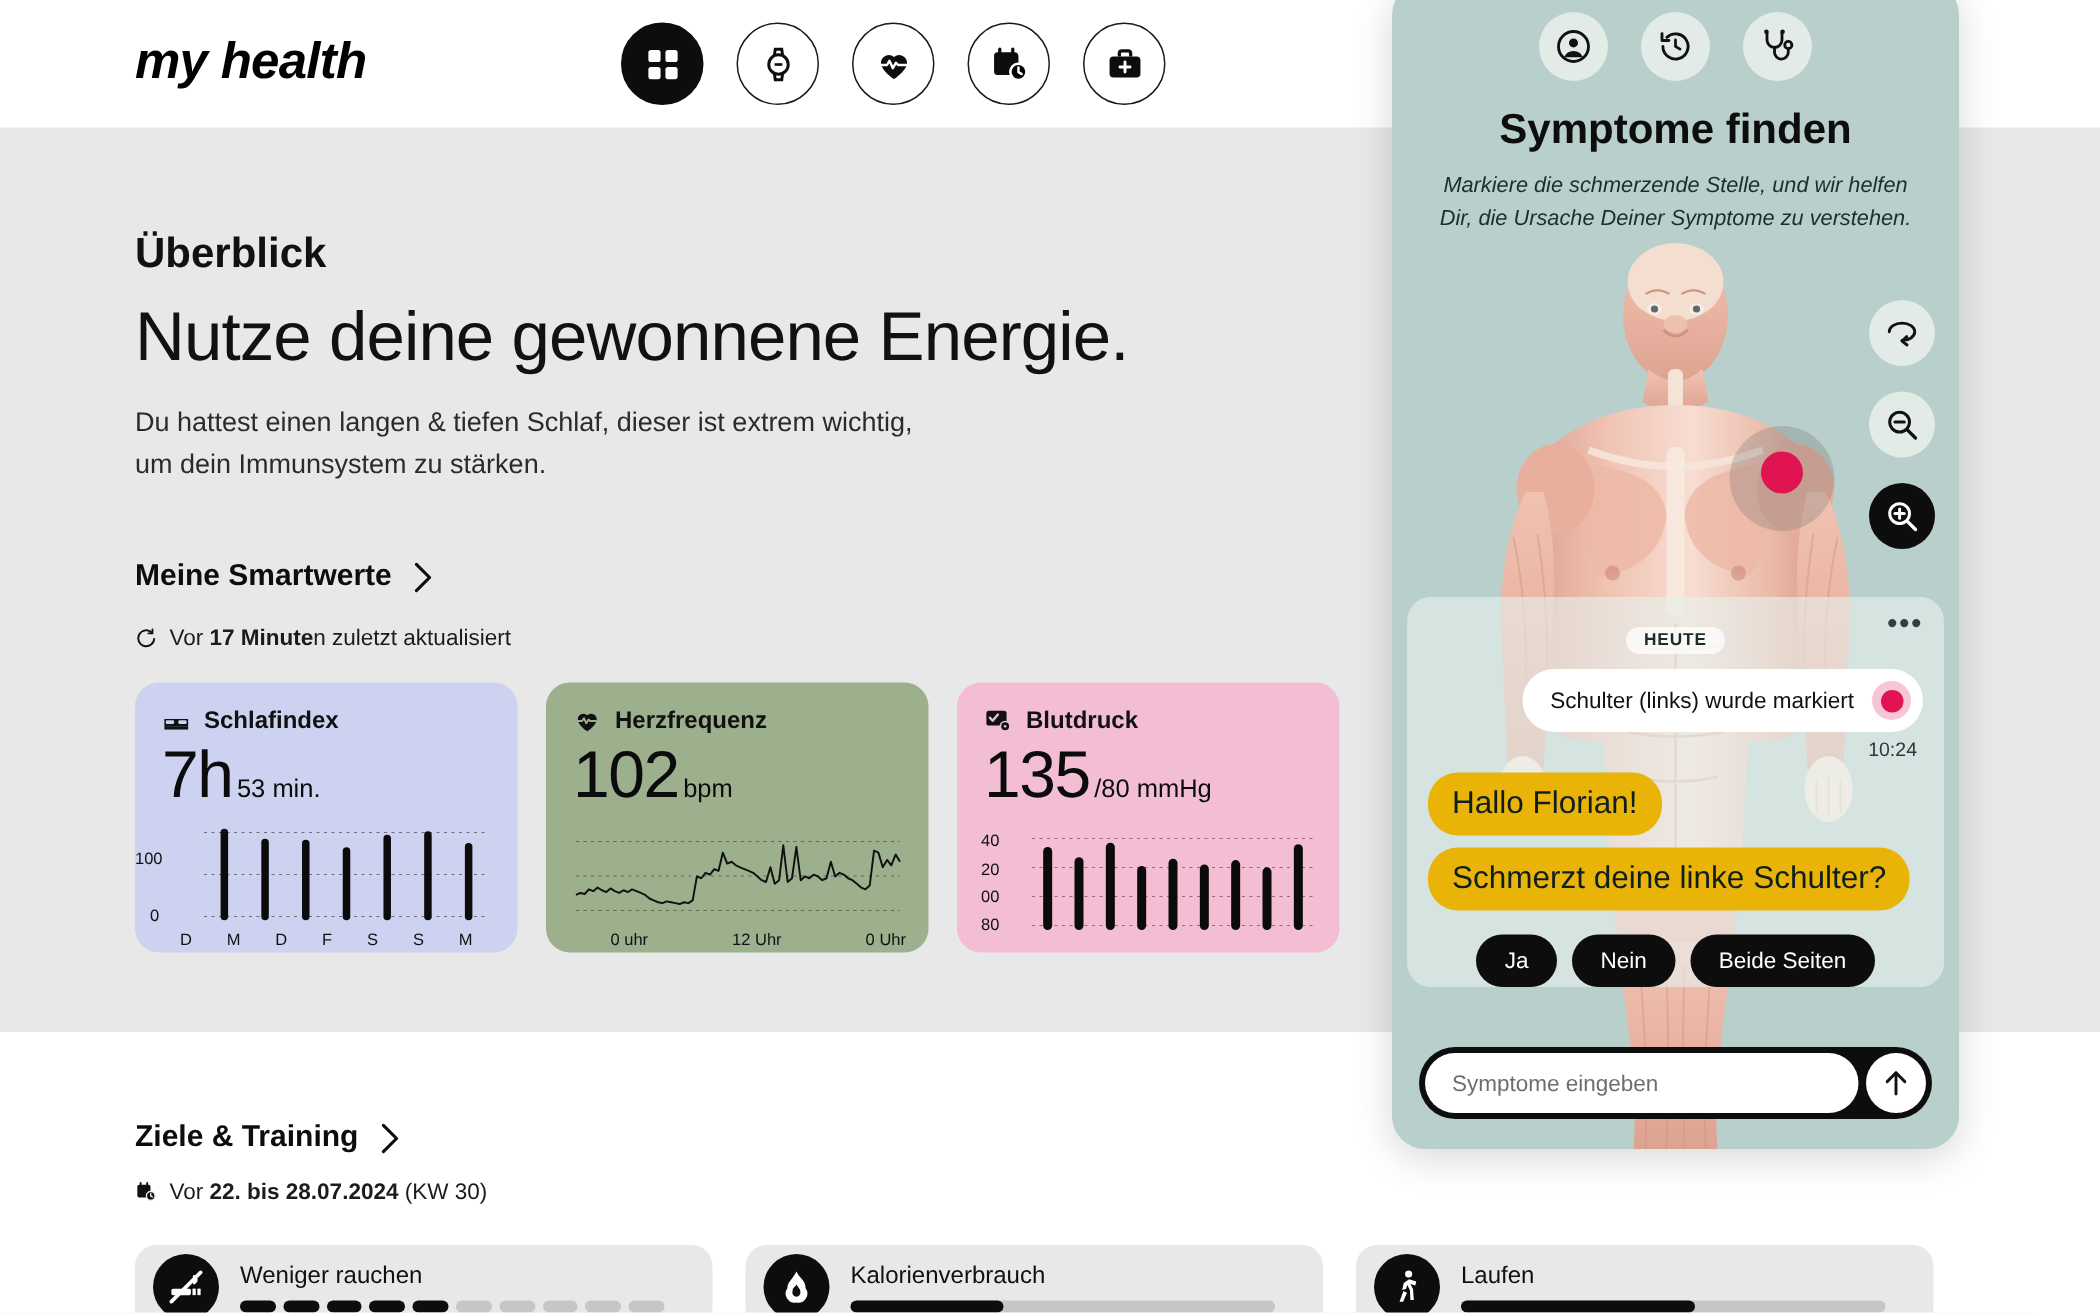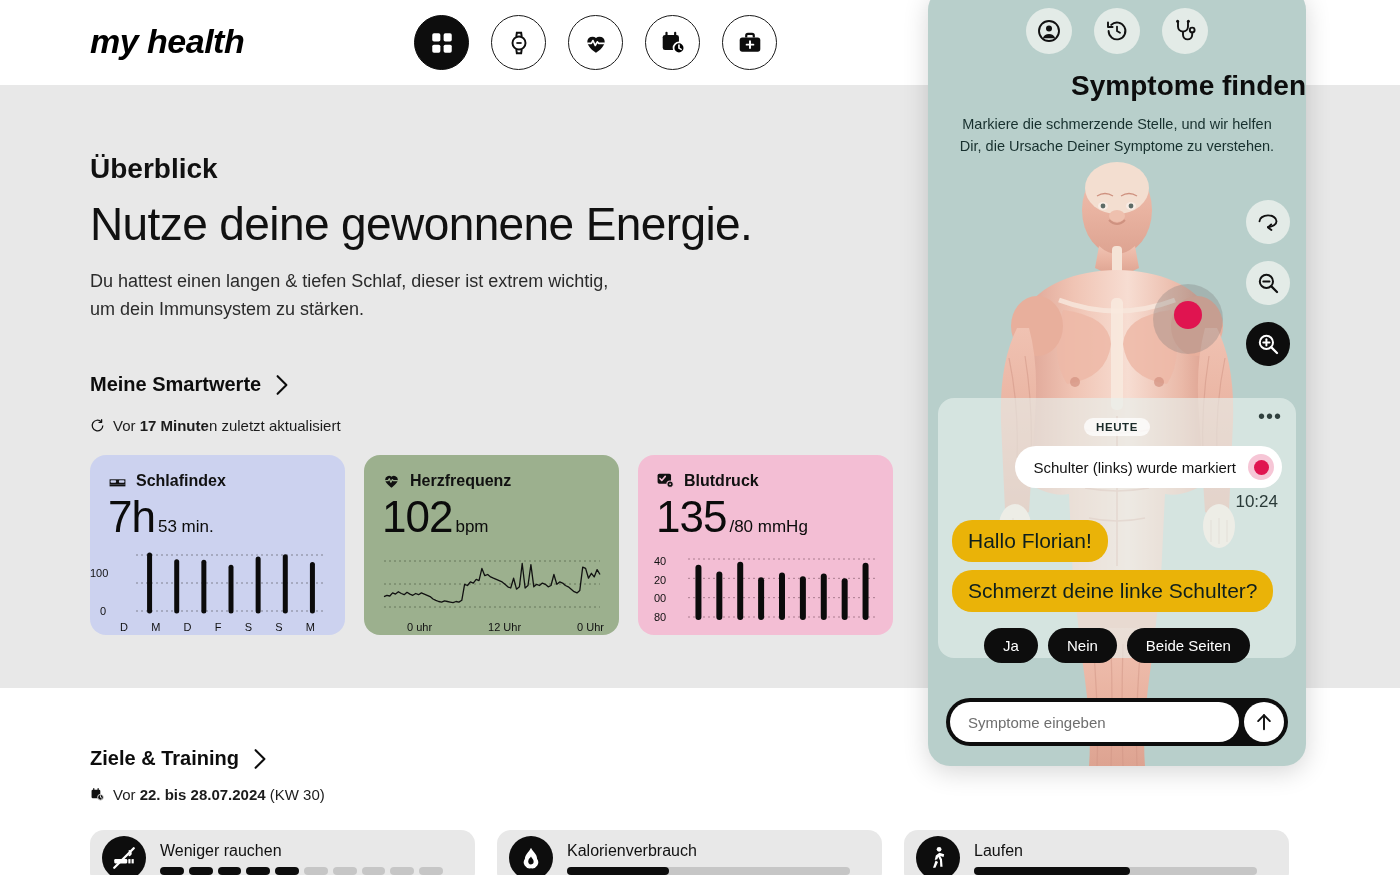--- a/index.html
+++ b/index.html
@@ -115,26 +115,26 @@
   .phone-icons {
     position: absolute; top: 20px; left: 0; width: 100%;
     display: flex; justify-content: center; gap: 22px; z-index: 6;
   }
   .pic {
     width: 46px; height: 46px; border-radius: 50%; background: #e3ebe7;
     display: flex; align-items: center; justify-content: center; cursor: pointer;
   }
   .pic svg { width: 24px; height: 24px; }
   .phone-title {
-    position: absolute; top: 82px; width: 100%; text-align: right;
+    position: absolute; top: 82px; width: 100%; text-align: center;
     font-size: 28px; font-weight: bold; color: #0d0d0d; z-index: 6;
   }
   .phone-sub {
     position: absolute; top: 125px; width: 100%; text-align: center;
-    font-size: 14.5px; line-height: 22px; color: #17302e; z-index: 6;
+    font-size: 14.5px; line-height: 22px; color: #17302e; z-index: 6; font-style: italic;
   }
 
   .body-wrap {
     position: absolute; left: 0; top: 170px; width: 378px; height: 608px; overflow: hidden;
   }
   .body-wrap svg { position: absolute; left: 50%; transform: translateX(-50%); top: 0; }
 
   .marker-halo {
     position: absolute; left: 1153px; top: 284px; width: 70px; height: 70px;
     border-radius: 50%; background: rgba(120,120,120,0.30); z-index: 5;
@@ -164,21 +164,21 @@
     border-radius: 9px; padding: 3px 12px; font-size: 11.5px; font-weight: bold;
     letter-spacing: 0.6px; color: #1b2b29;
   }
   .msg-right { display: flex; justify-content: flex-end; margin-top: 10px; }
   .bubble-white {
     background: #fff; border-radius: 22px; padding: 8px 8px 8px 18px;
     display: flex; align-items: center; gap: 12px; font-size: 15px; color: #111;
   }
   .bdot { width: 26px; height: 26px; border-radius: 50%; background: #f6c6d6; display:flex; align-items:center; justify-content:center; }
   .bdot i { width: 15px; height: 15px; border-radius: 50%; background: #e01450; display:block; }
-  .time { text-align: right; font-size: 17px; color: #2a3a38; margin-top: 4px; padding-right: 4px; }
+  .time { text-align: right; font-size: 13px; color: #2a3a38; margin-top: 4px; padding-right: 4px; }
   .bubble-teal {
     background: #eab308; border-radius: 20px; padding: 9px 16px;
     font-size: 21px; color: #0e1f1d; width: fit-content; margin-top: 8px;
   }
   .answers { display: flex; gap: 10px; justify-content: center; margin-top: 16px; }
   .ans {
     background: #0d0d0d; color: #fff; border-radius: 20px;
     padding: 9px 19px; font-size: 15px; cursor: pointer;
   }
 

